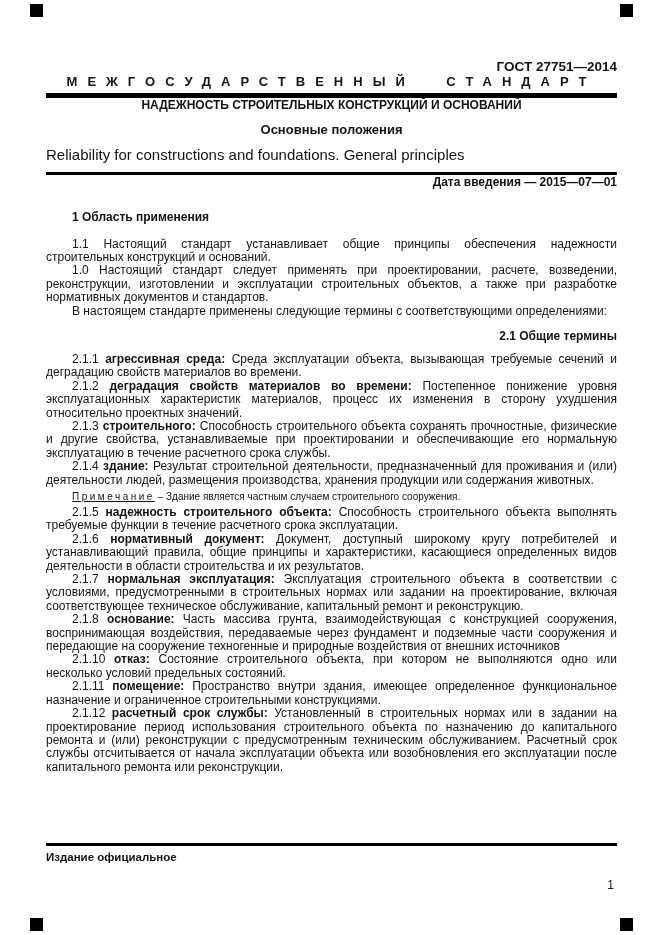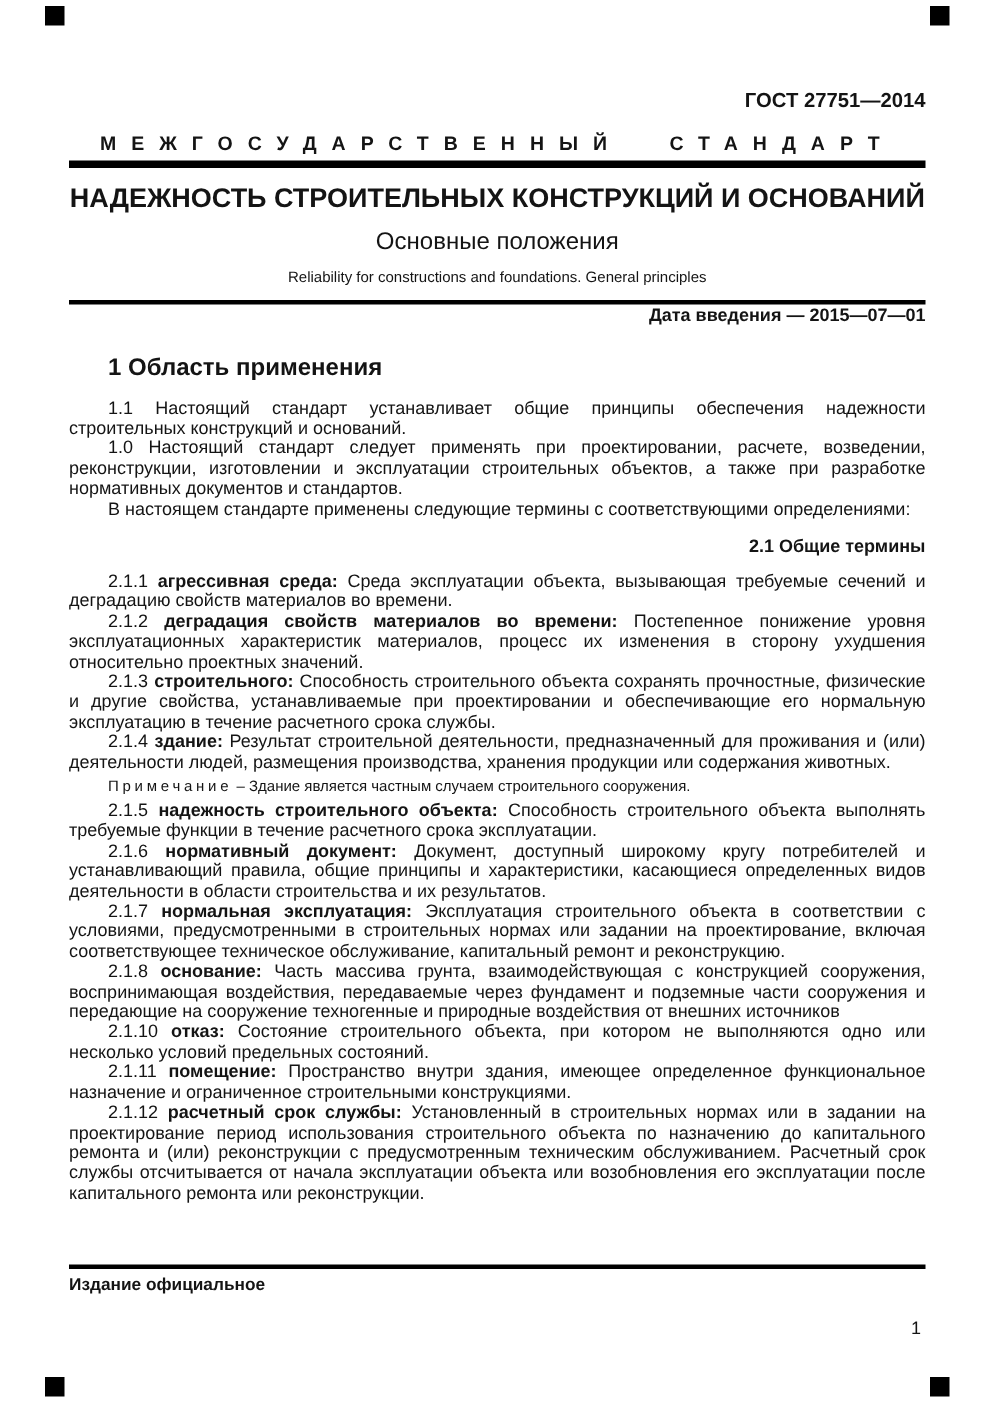--- a/index.html
+++ b/index.html
@@ -15,37 +15,37 @@
   }
   .corner-mark{position:absolute;width:13px;height:13px;background:#000;}
   .mark-tl{left:30px;top:4px;}
   .mark-tr{left:620px;top:4px;}
   .mark-bl{left:30px;top:918px;}
   .mark-br{left:620px;top:918px;}
 
   .doc-number{text-align:right;font-weight:bold;font-size:13.5px;line-height:15px;}
   .standard-type{
     text-align:center;font-weight:bold;font-size:13px;line-height:15px;
-    letter-spacing:10px;word-spacing:18px;white-space:nowrap;margin-top:14px;
+    letter-spacing:10px;word-spacing:18px;white-space:nowrap;
   }
   .rule{background:#000;}
   .rule-a{height:4.5px;margin-top:4px;}
   .rule-b{height:3px;margin-top:9px;}
-  .doc-title{text-align:center;font-weight:bold;font-size:18px;margin-top:10px;}
-  .doc-subtitle{text-align:center;font-weight:normal;font-size:16px;margin-top:10px;}
-  .doc-title-en{text-align:center;font-size:10px;margin-top:9px;}
+  .doc-title{text-align:center;font-weight:bold;font-size:12px;}
+  .doc-subtitle{text-align:center;font-weight:bold;font-size:13px;margin-top:10px;}
+  .doc-title-en{font-size:15px;margin-top:9px;}
   .effective-date{text-align:right;font-weight:bold;font-size:12px;}
 
   main{font-size:12px;line-height:13.4px;text-align:justify;}
-  h2.sec{font-size:16px;line-height:17px;font-weight:bold;margin:20px 0 12px;padding-left:26px;text-align:left;}
+  h2.sec{font-size:12px;line-height:17px;font-weight:bold;margin:20px 0 12px;padding-left:26px;text-align:left;}
   h2.sec2{margin-top:13px;}
   h3.sub{font-size:12px;line-height:14px;font-weight:bold;margin:11px 0 10px;padding-left:26px;text-align:right;}
   p.para{margin:0;text-indent:26px;}
   p.note{font-size:10px;line-height:12px;margin:4px 0 3px;text-indent:26px;}
-  .note-label{letter-spacing:2.5px;}
+  .note-label{letter-spacing:2.5px;text-decoration:underline;}
   b.term-name{font-weight:bold;}
 
   footer{position:absolute;left:46px;right:44px;top:843px;}
   .rule-footer{height:3px;}
   .edition{font-weight:bold;font-size:11.5px;margin-top:5px;}
   .page-num{position:absolute;right:3px;top:35px;font-size:12px;}
 </style>
 </head>
 <body>
 

